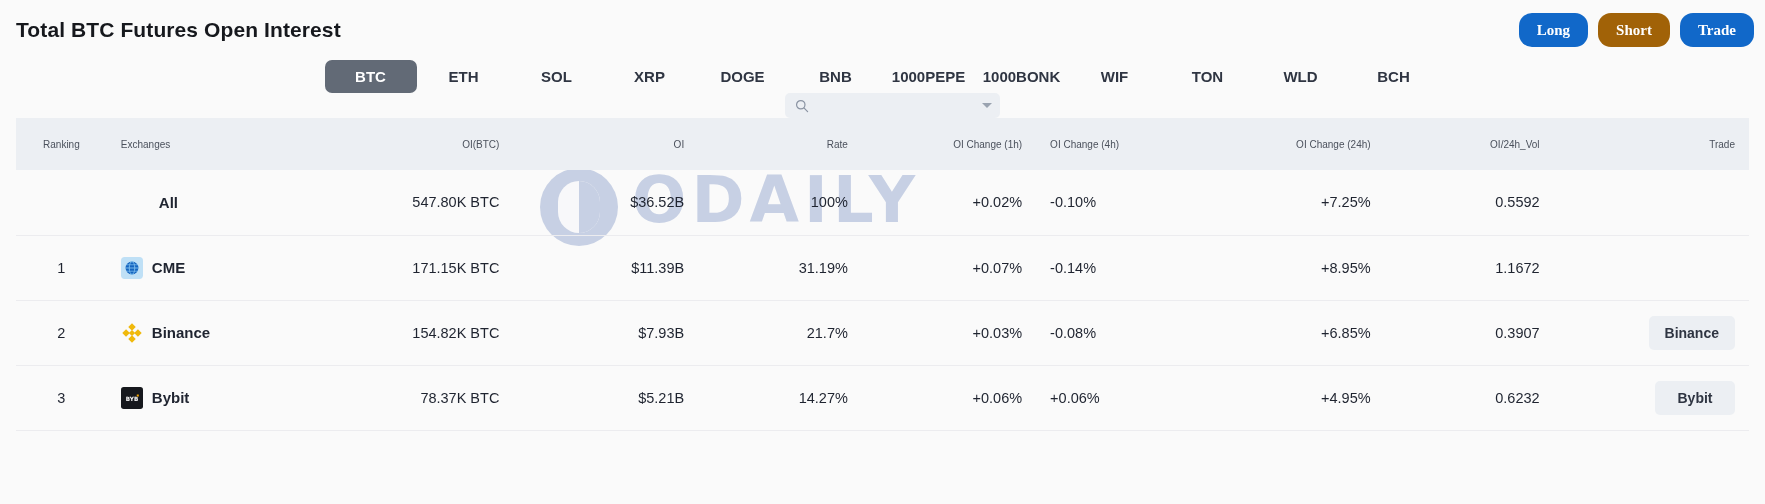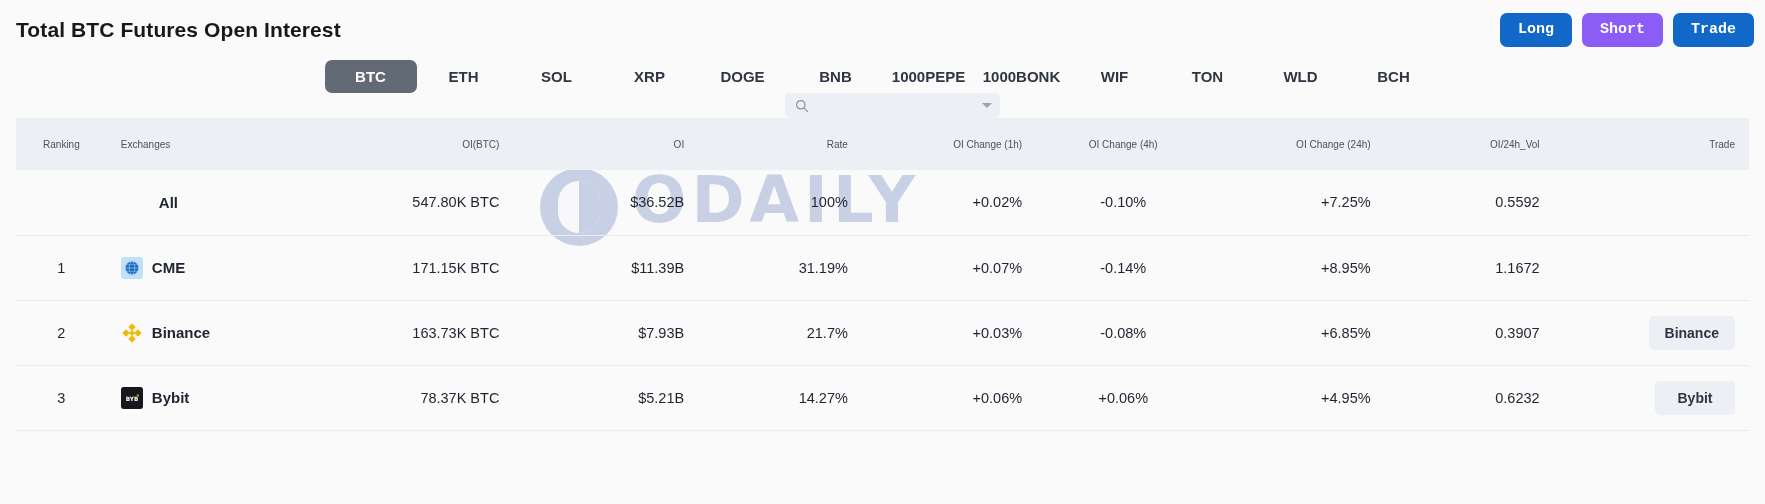--- a/index.html
+++ b/index.html
@@ -78,23 +78,23 @@
     font-weight: 700;
     color: #16181d;
     letter-spacing: .1px;
   }
   #action-buttons {
     display: flex;
     gap: 10px;
   }
   .action-btn {
     border: none;
-    border-radius: 7px;
+    border-radius: 13px;
     color: #fff;
-    font-family: Liberation Mono, monospace;
+    font-family: Liberation Serif, serif;
     font-size: 15px;
     font-weight: 700;
     padding: 0 18px;
     height: 34px;
     line-height: 34px;
     cursor: pointer;
     min-width: 68px;
   }
 
   
@@ -190,21 +190,21 @@
     border-bottom: 1px solid #ececef;
     background: transparent;
     white-space: nowrap;
   }
   .c-rank   { width: 86px;  text-align: center; }
   .c-exch   { width: 175px; text-align: left; }
   .c-oibtc  { width: 210px; text-align: right; }
   .c-oi     { width: 175px; text-align: right; }
   .c-rate   { width: 155px; text-align: right; }
   .c-ch1    { width: 165px; text-align: right; }
-  .c-ch4    { width: 165px; text-align: center; }
+  .c-ch4    { width: 165px; text-align: left; }
   .c-ch24   { width: 165px; text-align: right; }
   .c-vol    { width: 160px; text-align: right; }
   .c-trade  { width: 185px; text-align: right; }
 
   .exch-cell {
     display: flex;
     align-items: center;
     gap: 9px;
     font-weight: 700;
     font-size: 15px;
@@ -238,21 +238,21 @@
 
 <div id="watermark">
   <div class="wm-mark"></div>
   <div class="wm-text">ODAILY</div>
 </div>
 
 <div id="top-bar">
   <div id="page-title">Total BTC Futures Open Interest</div>
   <div id="action-buttons">
       <button class="action-btn" style="background: rgb(17, 104, 201);">Long</button>
-      <button class="action-btn" style="background: #8b5cf6;">Short</button>
+      <button class="action-btn" style="background: #a16207;">Short</button>
       <button class="action-btn" style="background: rgb(17, 104, 201);">Trade</button>
     </div>
 </div>
 
 <div id="tab-bar">
   <div id="coin-tabs">
       <div class="coin-tab active">BTC</div>
       <div class="coin-tab">ETH</div>
       <div class="coin-tab">SOL</div>
       <div class="coin-tab">XRP</div>
@@ -340,21 +340,21 @@
                 <rect x="9.1" y="2.6" width="5.8" height="5.8" transform="rotate(45 12 5.5)"></rect>
                 <rect x="9.1" y="15.6" width="5.8" height="5.8" transform="rotate(45 12 18.5)"></rect>
                 <rect x="2.6" y="9.1" width="5.8" height="5.8" transform="rotate(45 5.5 12)"></rect>
                 <rect x="15.6" y="9.1" width="5.8" height="5.8" transform="rotate(45 18.5 12)"></rect>
                 <rect x="9.6" y="9.6" width="4.8" height="4.8" transform="rotate(45 12 12)"></rect>
               </g>
             </svg>
             <span>Binance</span>
           </div>
         </td>
-        <td class="c-oibtc">163.73K BTC</td>
+        <td class="c-oibtc">154.82K BTC</td>
         <td class="c-oi">$7.93B</td>
         <td class="c-rate">21.7%</td>
         <td class="c-ch1 pos">+0.03%</td>
         <td class="c-ch4 neg">-0.08%</td>
         <td class="c-ch24 pos">+6.85%</td>
         <td class="c-vol">0.3907</td>
         <td class="c-trade"><button class="trade-btn">Binance</button></td>
       </tr>
       <tr>
         <td class="c-rank">3</td>

